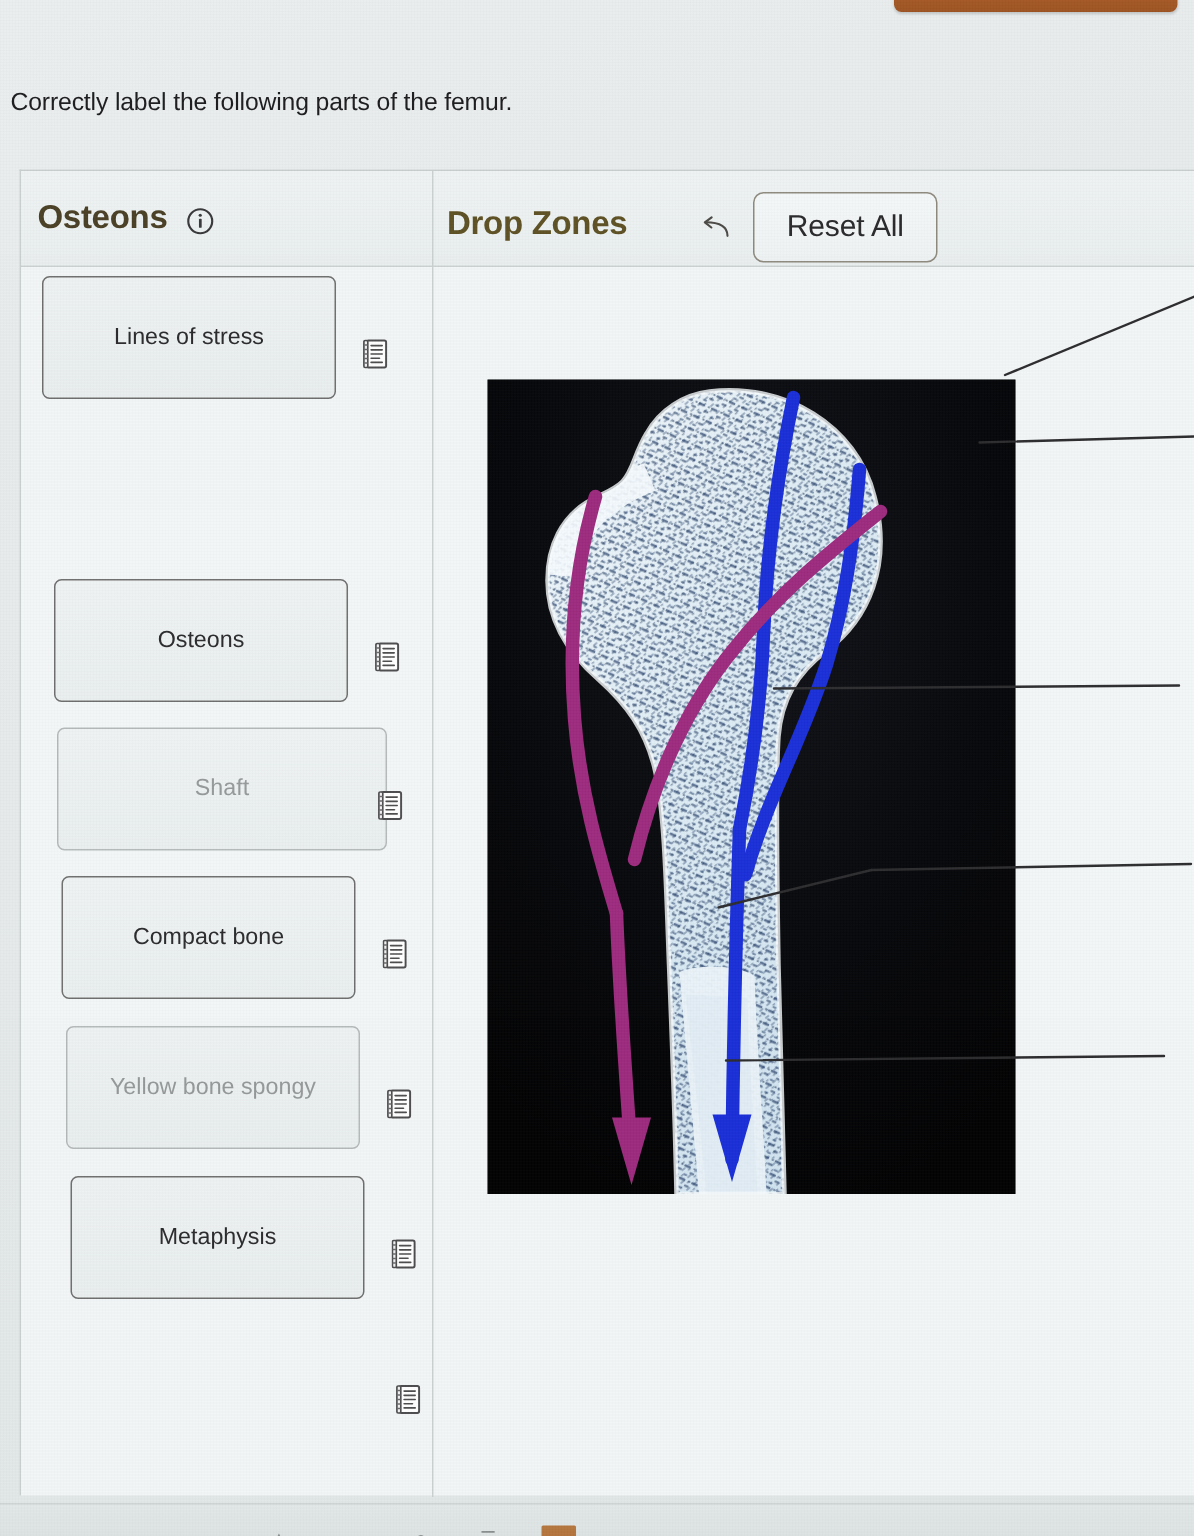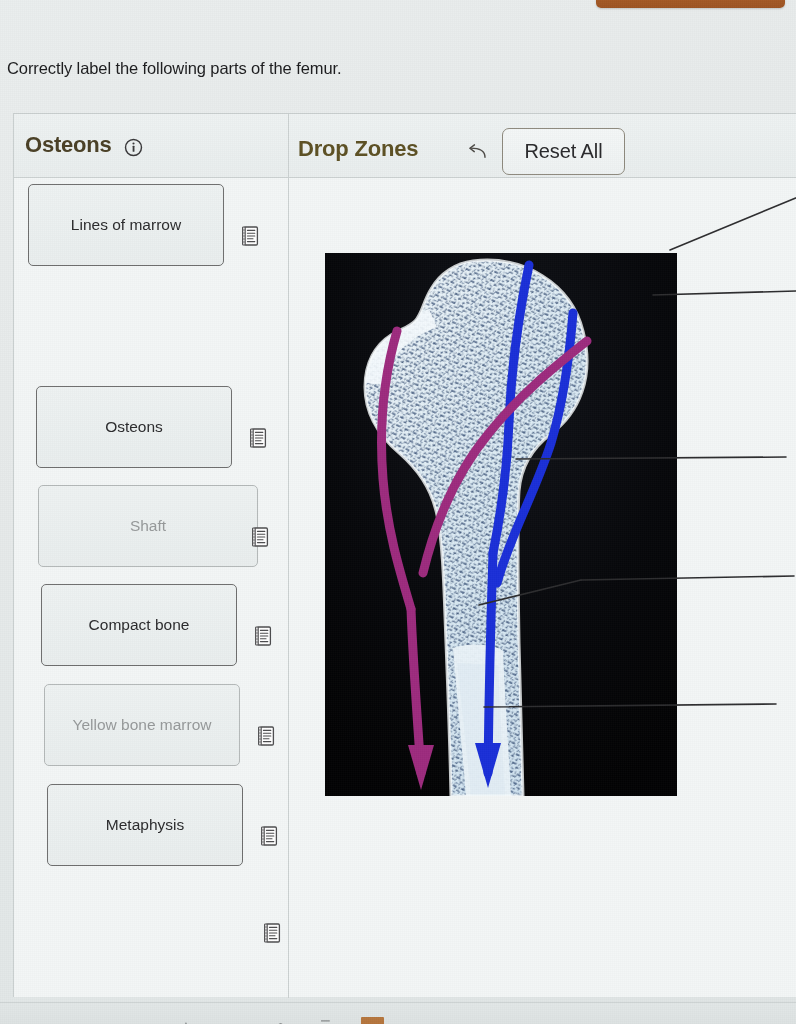--- a/index.html
+++ b/index.html
@@ -293,21 +293,21 @@
       </span>
 
       <button id="reset-button">Reset All</button>
     </div>
 
     <div id="col-divider"></div>
 
     <div id="labels-panel">
         <div class="label-row" style="top: 0px;">
           <div class="label-chip sharp" style="left: 14px; width: 196px;">
-            <span>Lines of marrow</span>
+            <span>Lines of stress</span>
           </div>
           <span class="doc-icon" style="left: 228px;">
   <svg viewBox="0 0 17 20" width="17" height="20">
     <rect x="2.4" y="1" width="13" height="18" rx="1.2" fill="#ffffff" stroke="#4d4d4f" stroke-width="1.3"></rect>
     <rect x="0.6" y="1" width="2.6" height="18" rx="0.8" fill="#f0f0f0" stroke="#4d4d4f" stroke-width="1.1"></rect>
     <g stroke="#4d4d4f" stroke-width="1.1" stroke-linecap="round">
       <line x1="5.4" y1="4.4" x2="12.8" y2="4.4"></line>
       <line x1="5.4" y1="7.2" x2="12.8" y2="7.2"></line>
       <line x1="5.4" y1="10.0" x2="12.8" y2="10.0"></line>
       <line x1="5.4" y1="12.8" x2="11.0" y2="12.8"></line>
@@ -389,21 +389,21 @@
       <line x1="1.1" y1="4.0" x2="2.7" y2="4.0"></line>
       <line x1="1.1" y1="7.0" x2="2.7" y2="7.0"></line>
       <line x1="1.1" y1="10.0" x2="2.7" y2="10.0"></line>
       <line x1="1.1" y1="13.0" x2="2.7" y2="13.0"></line>
       <line x1="1.1" y1="16.0" x2="2.7" y2="16.0"></line>
     </g>
   </svg></span>
         </div>
         <div class="label-row" style="top: 500px;">
           <div class="label-chip soft" style="left: 30px; width: 196px;">
-            <span>Yellow bone marrow</span>
+            <span>Yellow bone spongy</span>
           </div>
           <span class="doc-icon" style="left: 244px;">
   <svg viewBox="0 0 17 20" width="17" height="20">
     <rect x="2.4" y="1" width="13" height="18" rx="1.2" fill="#ffffff" stroke="#4d4d4f" stroke-width="1.3"></rect>
     <rect x="0.6" y="1" width="2.6" height="18" rx="0.8" fill="#f0f0f0" stroke="#4d4d4f" stroke-width="1.1"></rect>
     <g stroke="#4d4d4f" stroke-width="1.1" stroke-linecap="round">
       <line x1="5.4" y1="4.4" x2="12.8" y2="4.4"></line>
       <line x1="5.4" y1="7.2" x2="12.8" y2="7.2"></line>
       <line x1="5.4" y1="10.0" x2="12.8" y2="10.0"></line>
       <line x1="5.4" y1="12.8" x2="11.0" y2="12.8"></line>

